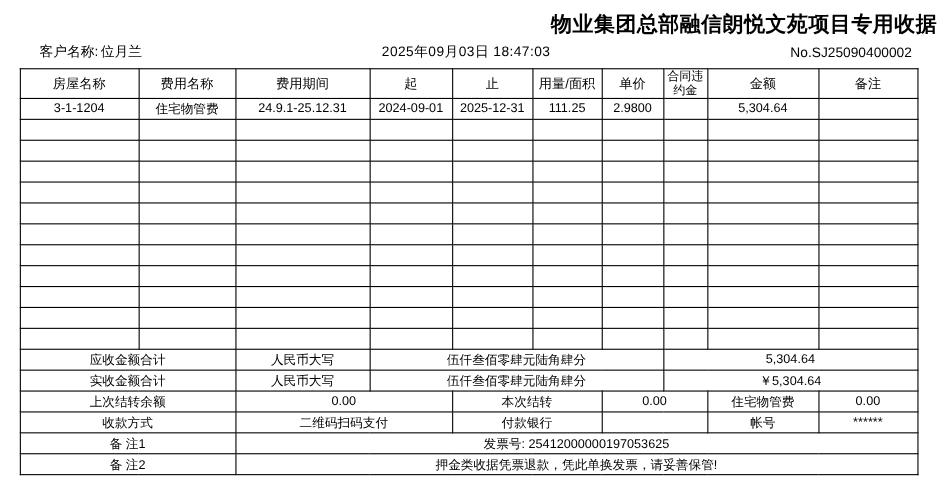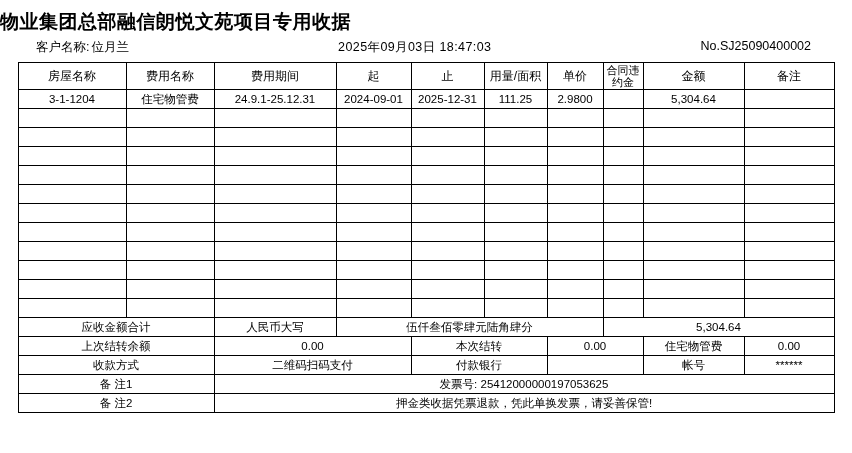--- a/index.html
+++ b/index.html
@@ -14,32 +14,32 @@
     color: #000000;
     overflow: hidden;
   }
   .receipt {
     position: relative;
     width: 852px;
     height: 453px;
     box-sizing: border-box;
   }
   .title {
-    text-align: left;
+    text-align: right;
     font-size: 19px;
     font-weight: bold;
     letter-spacing: 0.5px;
     margin-top: 9px;
     margin-bottom: 4px;
   }
   .meta-row {
     display: flex;
-    align-items: flex-start;
+    align-items: center;
     font-size: 12.5px;
-    padding: 0 23px 0 36px;
+    padding: 0 5px 0 36px;
     margin-bottom: 6px;
   }
   .meta-customer {
     white-space: nowrap;
   }
   .meta-customer .label { }
   .meta-customer .value {
     padding-left: 2px;
   }
   .meta-datetime {
@@ -300,20 +300,26 @@
           <td></td>
           <td></td>
         </tr>
 
       <tr>
         <td colspan="2" class="sum-label">应收金额合计</td>
         <td class="sum-label">人民币大写</td>
         <td colspan="4" class="sum-label">伍仟叁佰零肆元陆角肆分</td>
         <td colspan="3" class="amt-right">5,304.64</td>
       </tr>
+      <tr>
+        <td colspan="2" class="sum-label">实收金额合计</td>
+        <td class="sum-label">人民币大写</td>
+        <td colspan="4" class="sum-label">伍仟叁佰零肆元陆角肆分</td>
+        <td colspan="3" class="amt-right">￥5,304.64</td>
+      </tr>
 
       <tr>
         <td colspan="2" class="sum-label">上次结转余额</td>
         <td colspan="2" class="amt-center">0.00</td>
         <td colspan="2" class="sum-label">本次结转</td>
         <td colspan="2" class="amt-center">0.00</td>
         <td class="sum-label">住宅物管费</td>
         <td class="amt-center">0.00</td>
       </tr>
 

